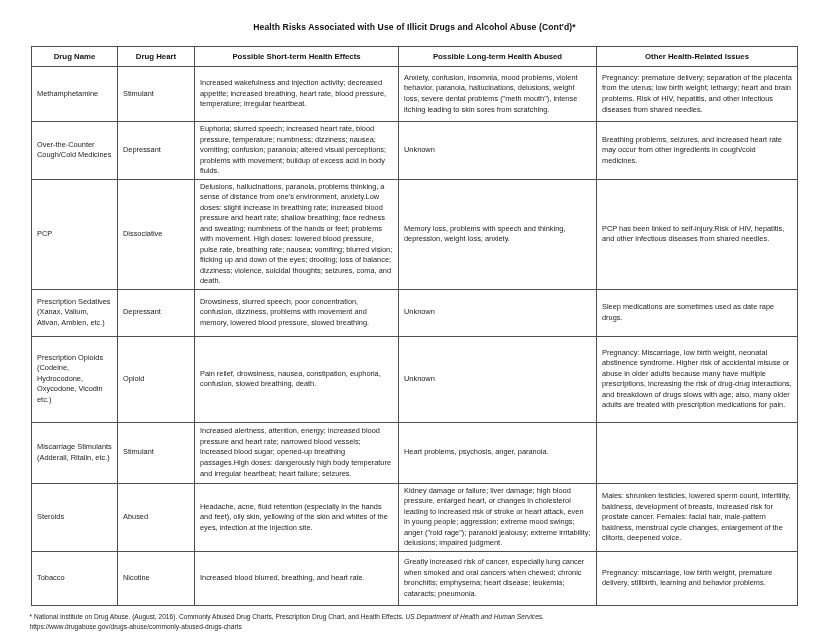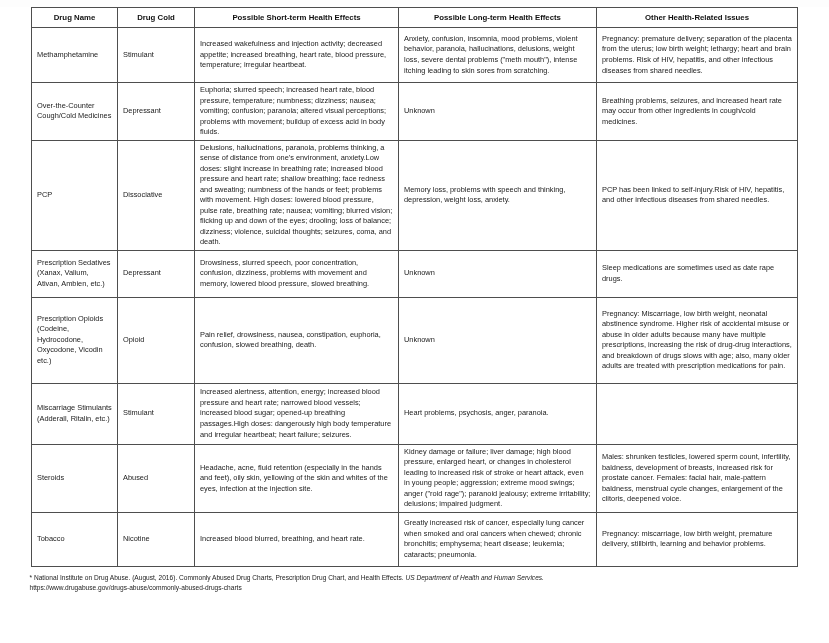--- a/index.html
+++ b/index.html
@@ -7,21 +7,21 @@
     width:829px;height:643px;background:#fdfdfd;overflow:hidden;
     font-family:"Liberation Sans",sans-serif;color:#1a1a1a;
   }
   .page{width:829px;height:643px;position:relative;background:#ffffff;}
   .doc-title{
     text-align:center;font-weight:bold;font-size:8.6px;
     padding-top:22px;letter-spacing:.1px;color:#111;
   }
   table.drug-table{
     border-collapse:collapse;table-layout:fixed;
-    width:766px;margin:7px auto 0 auto;
+    width:766px;margin:14px auto 0 auto;
   }
   .drug-table th,.drug-table td{
     border:1px solid #4e4e4e;
     font-size:7.4px;line-height:1.42;
     padding:2px 5px;vertical-align:middle;
     word-wrap:break-word;
   }
   .drug-table th{
     font-weight:bold;text-align:center;font-size:7.8px;
     height:15px;padding:2px 3px;color:#111;
@@ -31,35 +31,36 @@
   .footnote{
     width:770px;margin:6px auto 0 auto;font-size:6.6px;line-height:1.5;color:#222;
   }
   .footnote .ital{font-style:italic;}
 </style>
 </head>
 <body>
 
 <div class="page">
 
+  <div class="doc-title">Health Risks Associated with Use of Illicit Drugs and Alcohol Abuse (Cont'd)*</div>
 
   <table class="drug-table">
     <colgroup>
       <col style="width:86px">
         <col style="width:77px">
         <col style="width:204px">
         <col style="width:198px">
         <col style="width:201px">
     </colgroup>
     <thead>
       <tr style="height:15px">
         <th>Drug Name</th>
-        <th>Drug Cold</th>
+        <th>Drug Heart</th>
         <th>Possible Short-term Health Effects</th>
-        <th>Possible Long-term Health Effects</th>
+        <th>Possible Long-term Health Abused</th>
         <th>Other Health-Related Issues</th>
       </tr>
     </thead>
     <tbody>
       <tr style="height:55px">
         <td class="c-name">Methamphetamine</td>
         <td class="c-type">Stimulant</td>
         <td class="c-st">Increased wakefulness and injection activity; decreased appetite; increased breathing, heart rate, blood pressure, temperature; irregular heartbeat.</td>
         <td class="c-lt">Anxiety, confusion, insomnia, mood problems, violent behavior, paranoia, hallucinations, delusions, weight loss, severe dental problems ("meth mouth"), intense itching leading to skin sores from scratching.</td>
         <td class="c-other">Pregnancy: premature delivery; separation of the placenta from the uterus; low birth weight; lethargy; heart and brain problems. Risk of HIV, hepatitis, and other infectious diseases from shared needles.</td>

